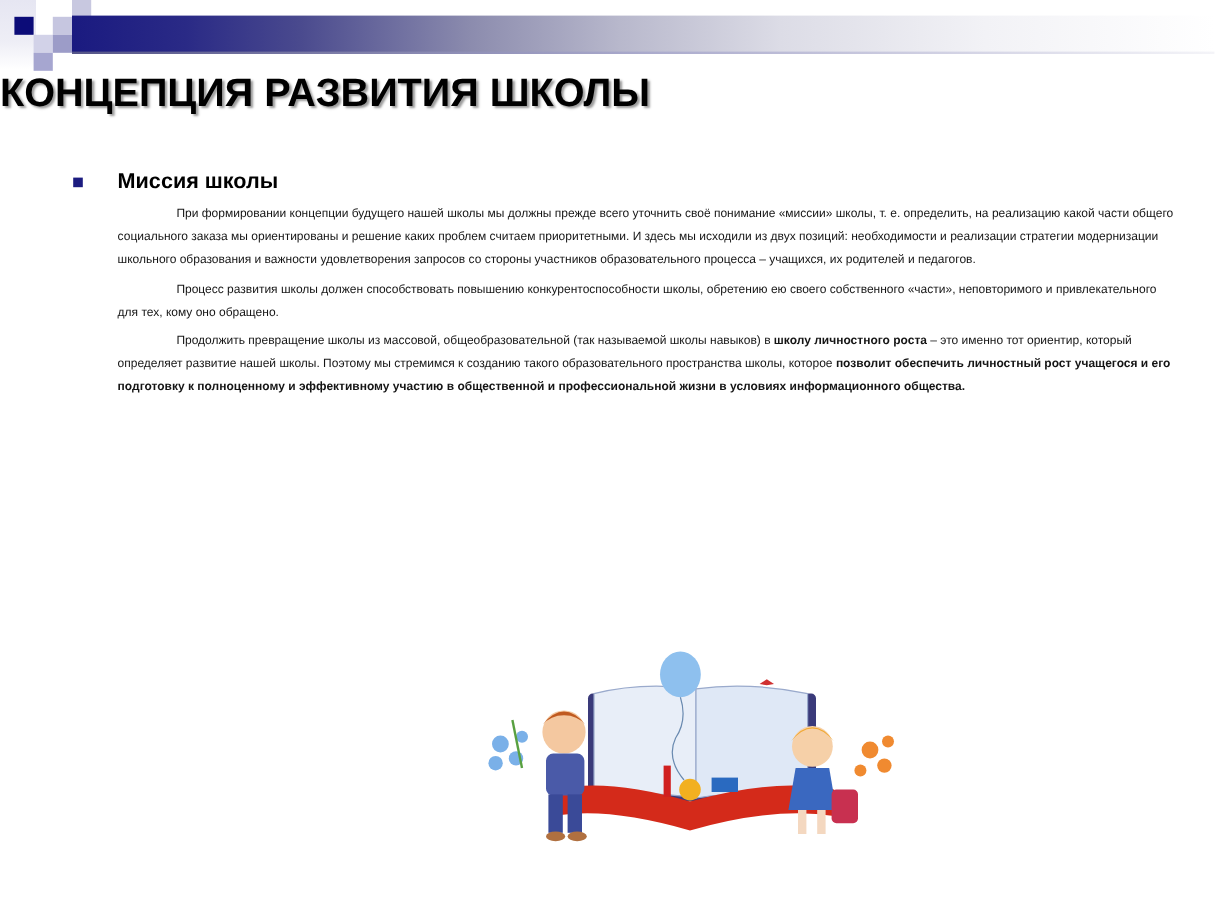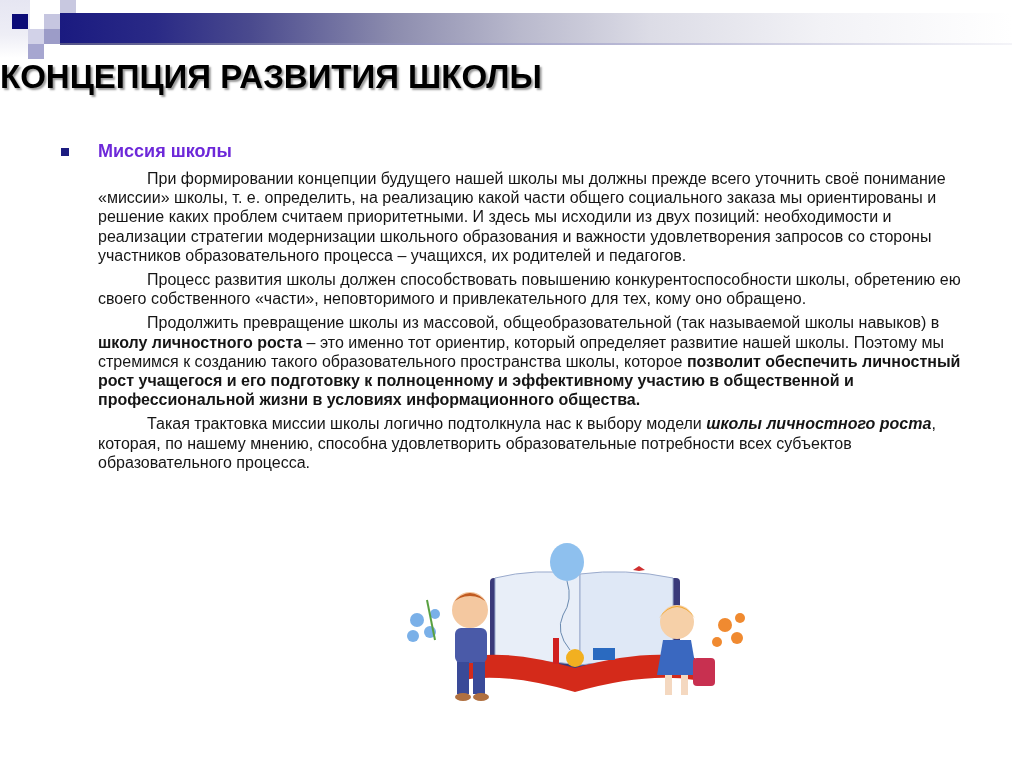--- a/index.html
+++ b/index.html
@@ -14,23 +14,23 @@
   .bar { position:absolute; left:60px; top:13px; width:952px; height:31px;
     background:linear-gradient(90deg,#1a1a80 0%,#2a2a86 10%,#4a4a8e 20%,#8c8cae 35%,#b8b8cc 48%,#dcdce6 62%,#f2f2f6 80%,#ffffff 100%); }
   .bar-line { position:absolute; left:60px; top:43px; width:952px; height:2px;
     background:linear-gradient(90deg,#555588 0%,#aaaacc 50%,#f4f4f8 100%); }
 
   .title { position:absolute; left:0; top:58px; width:1024px; text-align:left;
     font-weight:bold; font-size:33px; letter-spacing:0px; color:#000;
     text-shadow:2px 2px 2px #9a9a9a; }
 
   .bullet { position:absolute; left:61px; top:148px; width:8px; height:8px; background:#1c1c80; }
-  .heading { position:absolute; left:98px; top:141px; font-weight:bold; font-size:18px; color:#6d28d9; }
+  .heading { position:absolute; left:98px; top:141px; font-weight:bold; font-size:18px; color:#000000; }
 
-  .body-text { position:absolute; left:98px; top:169px; width:880px; font-size:16px; line-height:19.2px; color:#151515; }
+  .body-text { position:absolute; left:98px; top:169px; width:880px; font-size:10px; line-height:19.2px; color:#151515; }
   .body-text p { margin:0 0 5px 0; text-indent:49px; }
   .body-text b { font-weight:bold; }
 
   .illustration { position:absolute; left:395px; top:540px; width:355px; height:170px; }
 </style>
 </head>
 <body>
 
 <div class="deco fade-col"></div>
 <div class="sq" style="left:60px;top:0;background:#c8c8e0;"></div>
@@ -45,21 +45,20 @@
 
 <div class="title">КОНЦЕПЦИЯ РАЗВИТИЯ ШКОЛЫ</div>
 
 <div class="bullet"></div>
 <div class="heading">Миссия школы</div>
 
 <div class="body-text">
   <p><span>При формировании концепции будущего нашей школы мы должны прежде всего уточнить своё понимание «миссии» школы, т. е. определить, на реализацию какой части общего социального заказа мы ориентированы и решение каких проблем считаем приоритетными. И здесь мы исходили из двух позиций: необходимости и реализации стратегии модернизации школьного образования и важности удовлетворения запросов со стороны участников образовательного процесса – учащихся, их родителей и педагогов.</span></p>
   <p><span>Процесс развития школы должен способствовать повышению конкурентоспособности школы, обретению ею своего собственного «части», неповторимого и привлекательного для тех,  кому оно обращено.</span></p>
   <p><span>Продолжить превращение школы из массовой, общеобразовательной (так называемой школы навыков) в </span><b>школу личностного роста</b><span> – это именно тот ориентир, который определяет развитие нашей школы. Поэтому мы стремимся к созданию такого образовательного пространства школы, которое </span><b>позволит обеспечить личностный рост учащегося и его подготовку к полноценному и эффективному участию в общественной и профессиональной  жизни в условиях информационного общества.</b></p>
-  <p><span>Такая трактовка миссии школы логично подтолкнула нас к выбору модели </span><b><i>школы личностного роста</i></b><span>, которая, по нашему мнению, способна удовлетворить образовательные потребности всех субъектов образовательного процесса.</span></p>
 </div>
 
 <svg class="illustration" viewBox="0 0 355 170">
 
   <rect x="95" y="38" width="190" height="90" rx="4" fill="#3a3a7a"></rect>
 
   <path d="M100 38 Q140 28 185 34 L185 125 Q140 118 100 125 Z" fill="#e8eef8" stroke="#9aaacc" stroke-width="1"></path>
   <path d="M185 34 Q230 28 278 38 L278 125 Q230 118 185 125 Z" fill="#dfe8f6" stroke="#9aaacc" stroke-width="1"></path>
 
   <ellipse cx="172" cy="22" rx="17" ry="19" fill="#8ec0ee"></ellipse>

